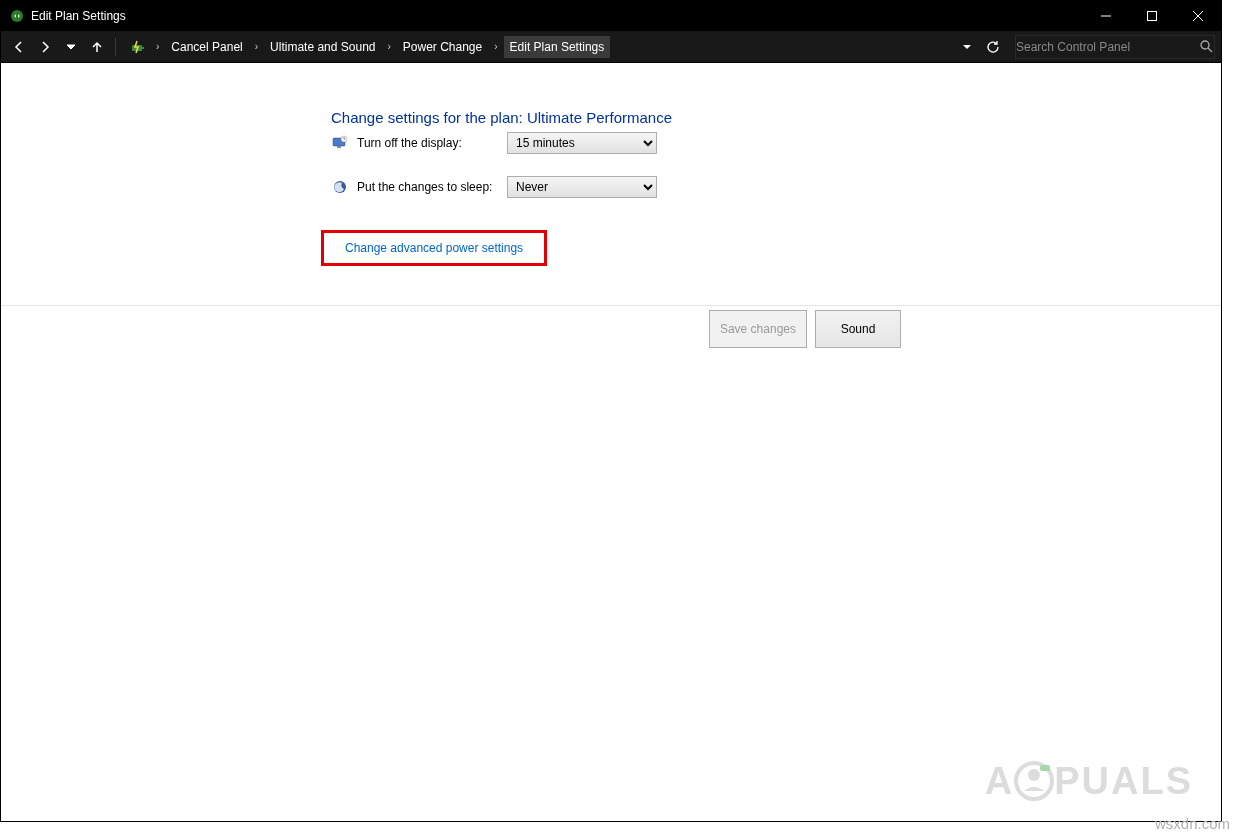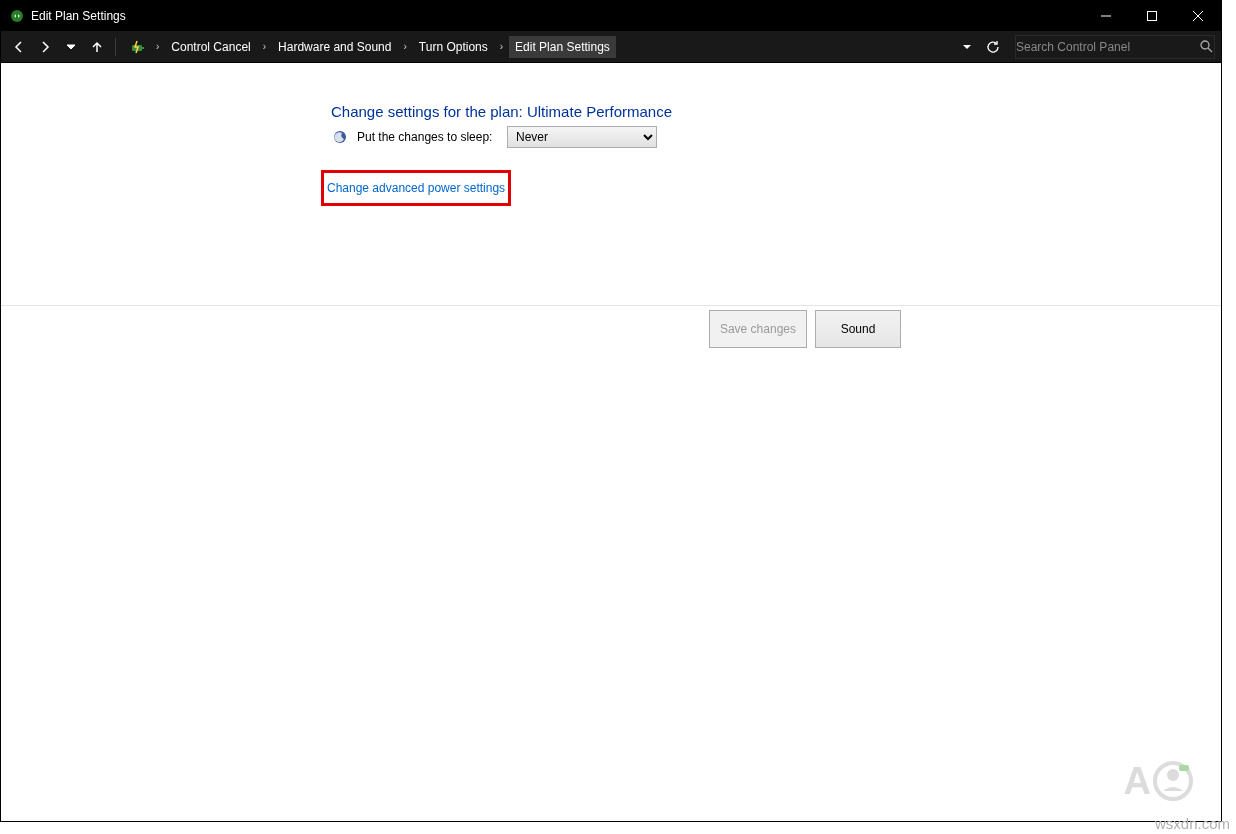--- a/index.html
+++ b/index.html
@@ -94,21 +94,21 @@
   
   .content {
     flex: 1;
     background: #fff;
     position: relative;
     overflow: hidden;
   }
   .form-area {
     position:absolute;
     left: 330px;
-    top: 40px;
+    top: 46px;
     width: 620px;
   }
   .page-heading {
     color: #003399;
     font-size: 15px;
     font-weight: 400;
     margin-bottom: 6px;
   }
   .page-sub {
     color: #000;
@@ -131,21 +131,22 @@
   .setting-row select {
     width: 150px; height: 22px;
     font-size: 12px;
     background: linear-gradient(#f5f5f5,#e1e1e1);
     border: 1px solid #adadad;
     padding: 0 4px;
   }
   .adv-link-wrap {
     display:inline-block;
     border: 3px solid #e30000;
-    padding: 8px 3px;
+    padding: 8px 21px;
+    margin-top: 10px;
     margin-left: -10px;
   }
   .adv-link {
     color: #0066cc;
     font-size: 12px;
     cursor: pointer;
   }
   
   .footer-row {
     position:absolute;
@@ -251,25 +252,25 @@
     <div class="sep"></div>
     <div class="breadcrumb">
       <div class="bc-icon">
         <svg width="16" height="16" viewBox="0 0 16 16">
           <rect x="2" y="6" width="10" height="6" fill="#3a8a3a" rx="1"></rect>
           <rect x="12" y="8" width="2" height="2" fill="#3a8a3a"></rect>
           <path d="M7 2 L5 8 L8 8 L6 14" stroke="#f5d742" stroke-width="1.5" fill="none"></path>
         </svg>
       </div>
       <span class="bc-chevron">›</span>
-      <span class="bc-item">Control Cancel</span>
+      <span class="bc-item">Cancel Panel</span>
       <span class="bc-chevron">›</span>
-      <span class="bc-item">Hardware and Sound</span>
+      <span class="bc-item">Ultimate and Sound</span>
       <span class="bc-chevron">›</span>
-      <span class="bc-item">Turn Options</span>
+      <span class="bc-item">Power Change</span>
       <span class="bc-chevron">›</span>
       <span class="bc-item current">Edit Plan Settings</span>
     </div>
     <div class="toolbar-right">
       <div class="mini-chevron">
         <svg width="8" height="8" fill="#fff">
             <path d="M0 2 L8 2 L4 6 Z"></path>
           </svg>
       </div>
       <div class="refresh-btn">
@@ -287,20 +288,35 @@
             <line x1="8" y1="8" x2="12" y2="12"></line>
         </svg>
       </span>
     </div>
   </div>
 
   <div class="content">
     <div class="form-area">
       <div class="page-heading">Change settings for the plan: Ultimate Performance</div>
 
+      <div class="setting-row">
+        <span class="row-icon">
+          <svg width="16" height="16" viewBox="0 0 16 16">
+            <rect x="1" y="3" width="12" height="8" rx="1" fill="#4a7ac8" stroke="#2a4a88" stroke-width="0.5"></rect>
+            <rect x="5" y="11" width="4" height="2" fill="#888"></rect>
+            <circle cx="12" cy="4" r="3" fill="#fff" stroke="#888" stroke-width="0.5"></circle>
+            <line x1="12" y1="4" x2="12" y2="2.2" stroke="#333" stroke-width="0.7"></line>
+            <line x1="12" y1="4" x2="13.3" y2="4" stroke="#333" stroke-width="0.7"></line>
+          </svg>
+        </span>
+        <span class="row-label">Turn off the display:</span>
+        <select>
+          <option>15 minutes</option>
+        </select>
+      </div>
 
       <div class="setting-row">
         <span class="row-icon">
           <svg width="16" height="16" viewBox="0 0 16 16">
             <circle cx="8" cy="8" r="6" fill="#3a5a9a"></circle>
             <path d="M10 4 A5 5 0 1 0 12 10 A4 4 0 0 1 10 4 Z" fill="#d8e0f0"></path>
           </svg>
         </span>
         <span class="row-label">Put the changes to sleep:</span>
         <select>
@@ -321,17 +337,18 @@
     <div class="watermark">
       <span>A</span>
       <span class="wm-icon">
         <svg width="44" height="44" viewBox="0 0 44 44">
           <circle cx="22" cy="22" r="18" fill="none" stroke="#dcdcdc" stroke-width="4"></circle>
           <circle cx="22" cy="16" r="6" fill="#dcdcdc"></circle>
           <path d="M12 32 Q22 24 32 32" fill="#dcdcdc"></path>
           <rect x="28" y="6" width="10" height="6" rx="2" fill="#a8d8a8"></rect>
         </svg>
       </span>
+      <span>PUALS</span>
     </div>
   </div>
 </div>
 
 <div class="attribution">wsxdn.com</div>
 
 </body></html>

